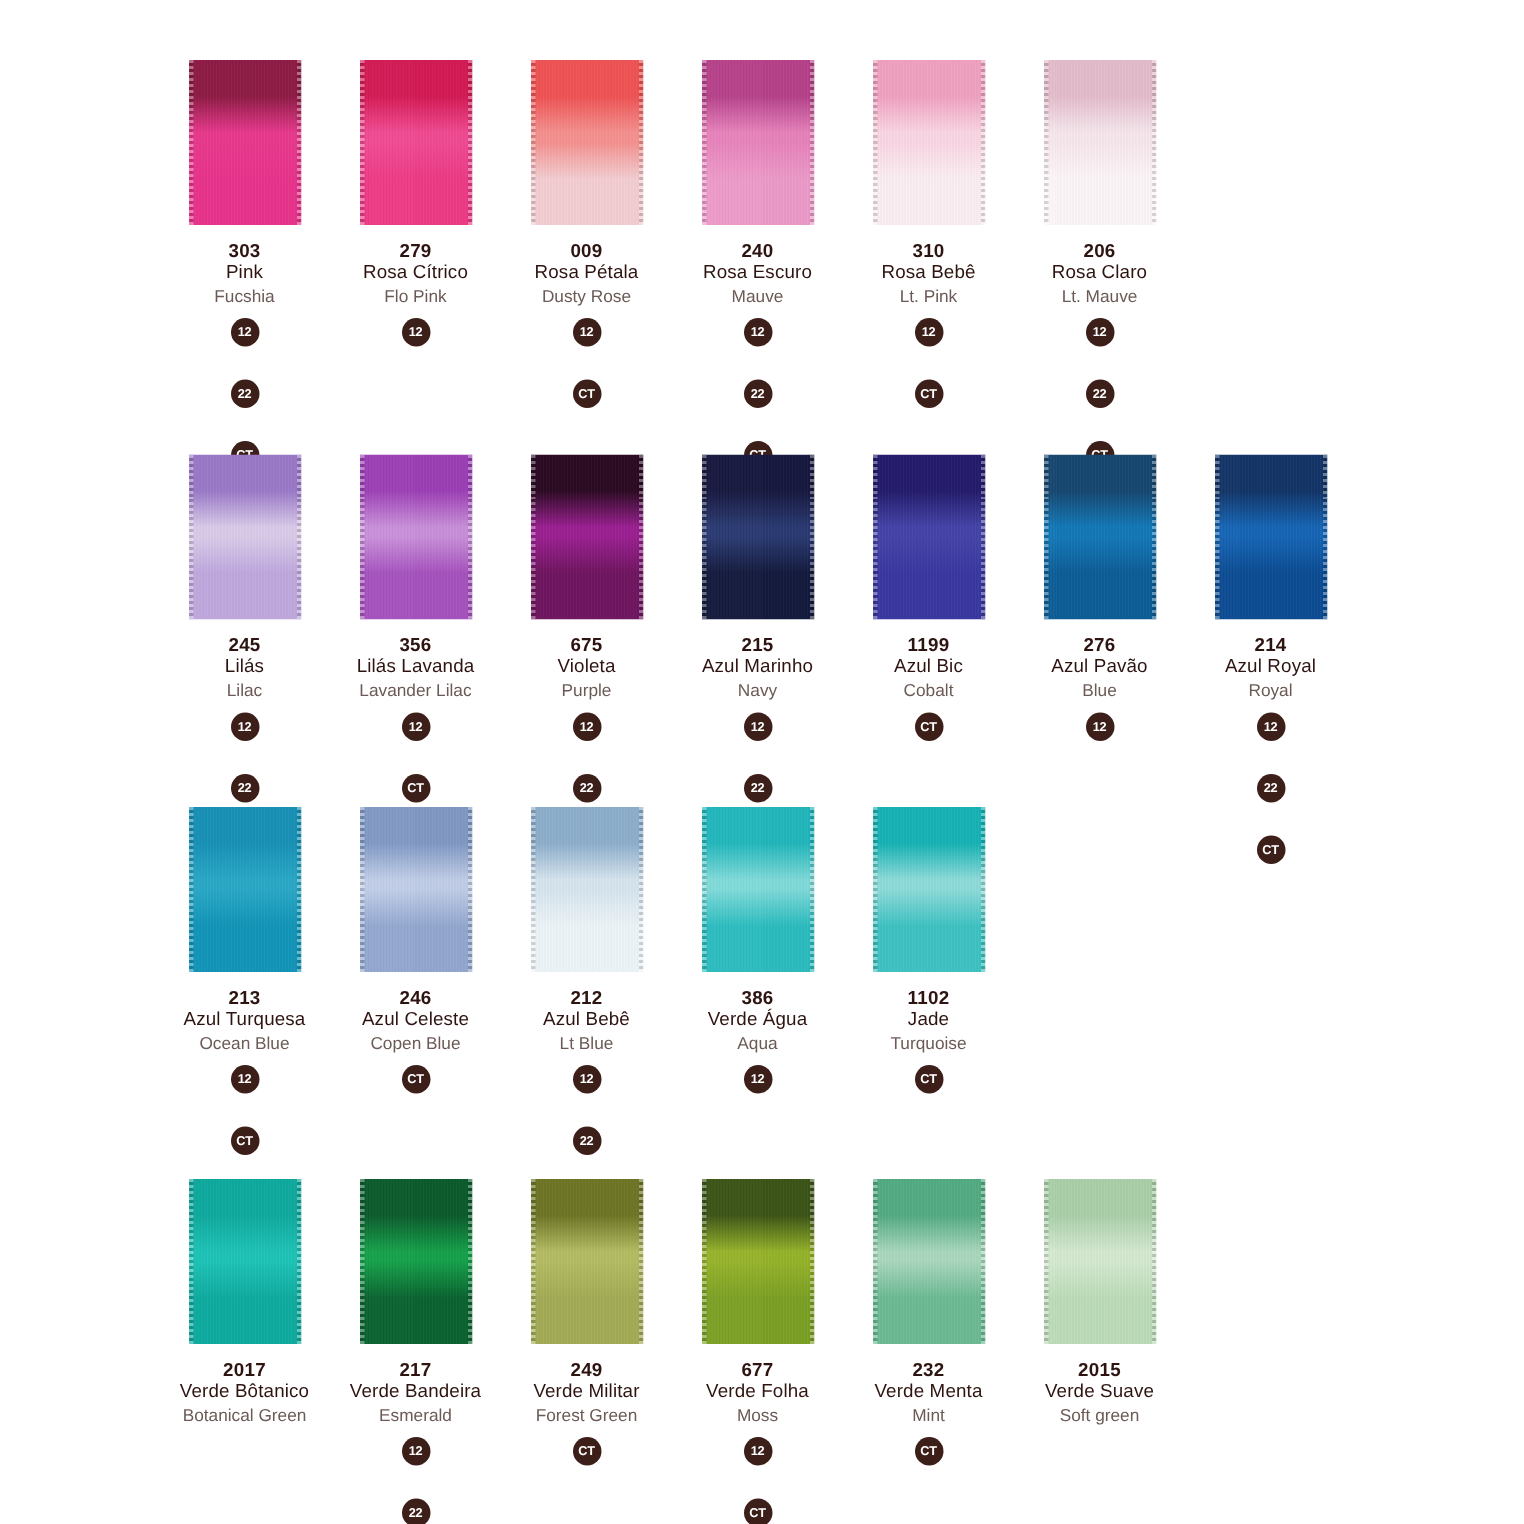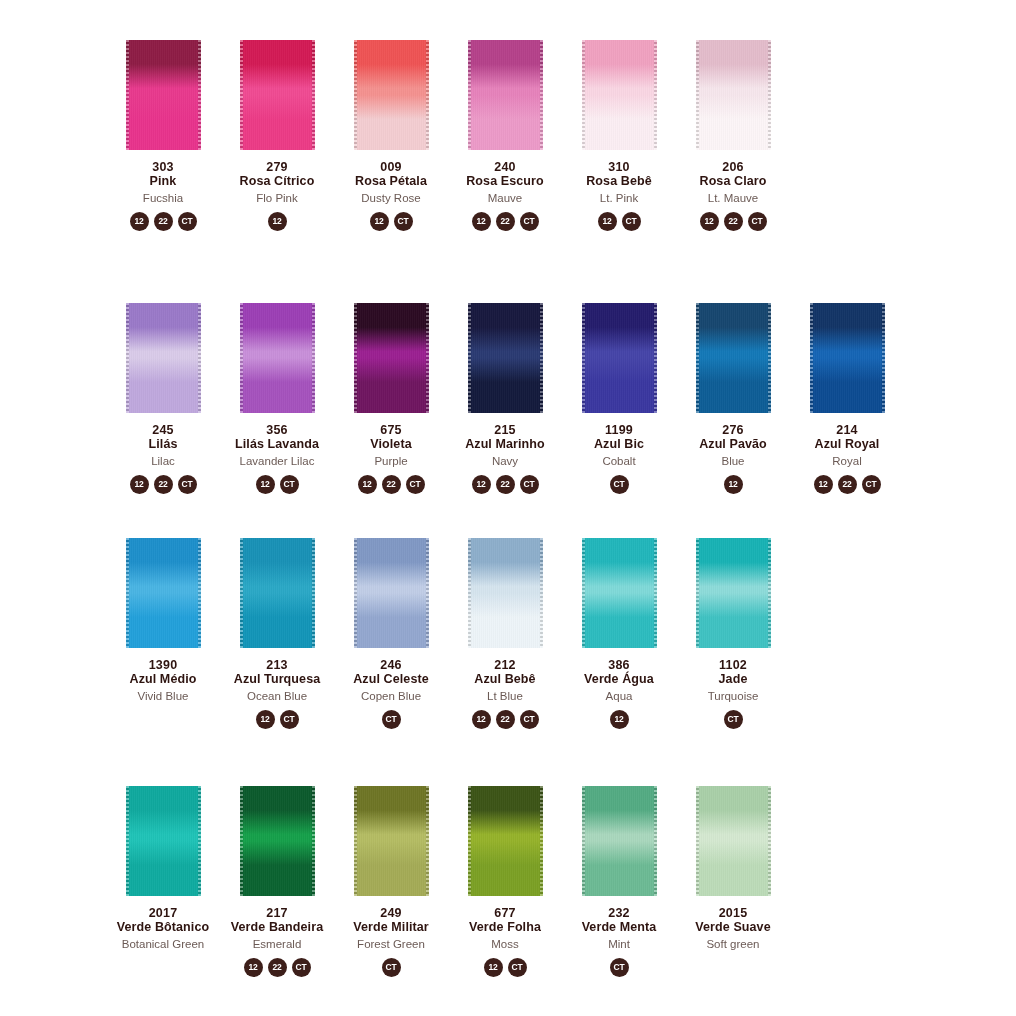--- a/index.html
+++ b/index.html
@@ -85,36 +85,37 @@
     line-height: 1.14;
   }
   .code {
     font-size: 12.5px;
     font-weight: 700;
     color: #2e1410;
     letter-spacing: .2px;
   }
   .name-pt {
     font-size: 12.5px;
-    font-weight: 700;
+    font-weight: 400;
     color: #2e1410;
     letter-spacing: .1px;
     white-space: nowrap;
   }
   .name-en {
     font-size: 11.5px;
     font-weight: 400;
     color: #6b5a55;
     margin-top: 3px;
     white-space: nowrap;
   }
   .badges {
     margin-top: 7px;
     display: flex;
-    gap: 5px;
+    flex-direction: column;
+    gap: 22px;
     justify-content: center;
     align-items: center;
     min-height: 19px;
   }
   .badge {
     width: 19px;
     height: 19px;
     border-radius: 50%;
     background: #3d1f1a;
     color: #ffffff;
@@ -383,36 +384,20 @@
           <div class="badge">12</div>
           <div class="badge">22</div>
           <div class="badge">CT</div>
         </div>
       </div>
     </div>
     <div class="row" style="top: 538px; left: 106px;">
       <div class="cell">
         <div class="swatch-wrap">
           <div class="swatch">
-            <div class="grad" style="background: linear-gradient(rgb(29, 143, 203) 0%, rgb(29, 143, 203) 22%, rgb(73, 180, 227) 44%, rgb(73, 180, 227) 50%, rgb(34, 160, 218) 72%, rgb(34, 160, 218) 100%);"></div>
-            <div class="weave"></div>
-            <div class="edgeL"></div>
-            <div class="edgeR"></div>
-          </div>
-        </div>
-        <div class="labels">
-          <div class="code">1390</div>
-          <div class="name-pt">Azul Médio</div>
-          <div class="name-en">Vivid Blue</div>
-        </div>
-        <div class="badges"></div>
-      </div>
-      <div class="cell">
-        <div class="swatch-wrap">
-          <div class="swatch">
             <div class="grad" style="background: linear-gradient(rgb(24, 145, 182) 0%, rgb(24, 145, 182) 22%, rgb(42, 168, 198) 44%, rgb(42, 168, 198) 50%, rgb(18, 149, 184) 72%, rgb(18, 149, 184) 100%);"></div>
             <div class="weave"></div>
             <div class="edgeL"></div>
             <div class="edgeR"></div>
           </div>
         </div>
         <div class="labels">
           <div class="code">213</div>
           <div class="name-pt">Azul Turquesa</div>
           <div class="name-en">Ocean Blue</div>

